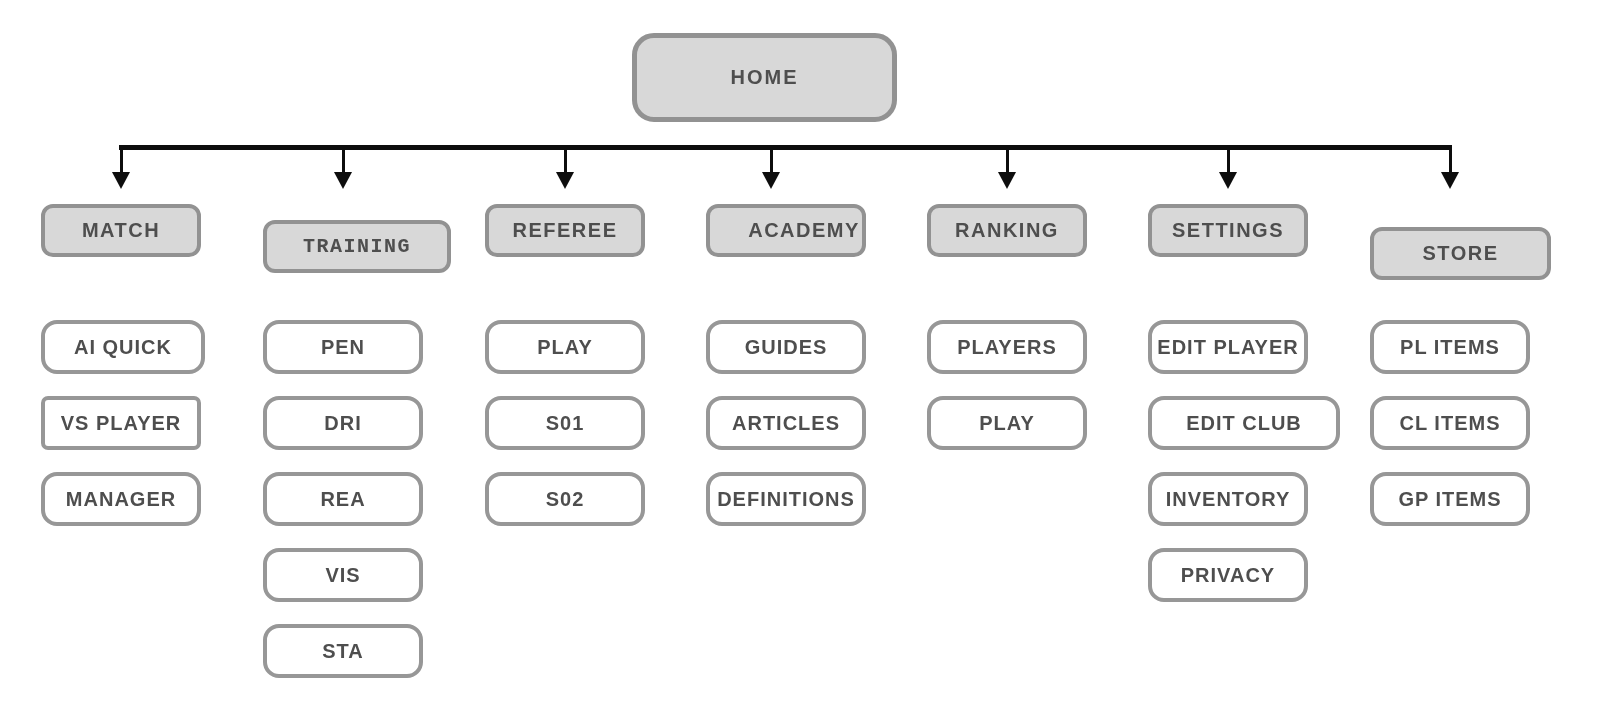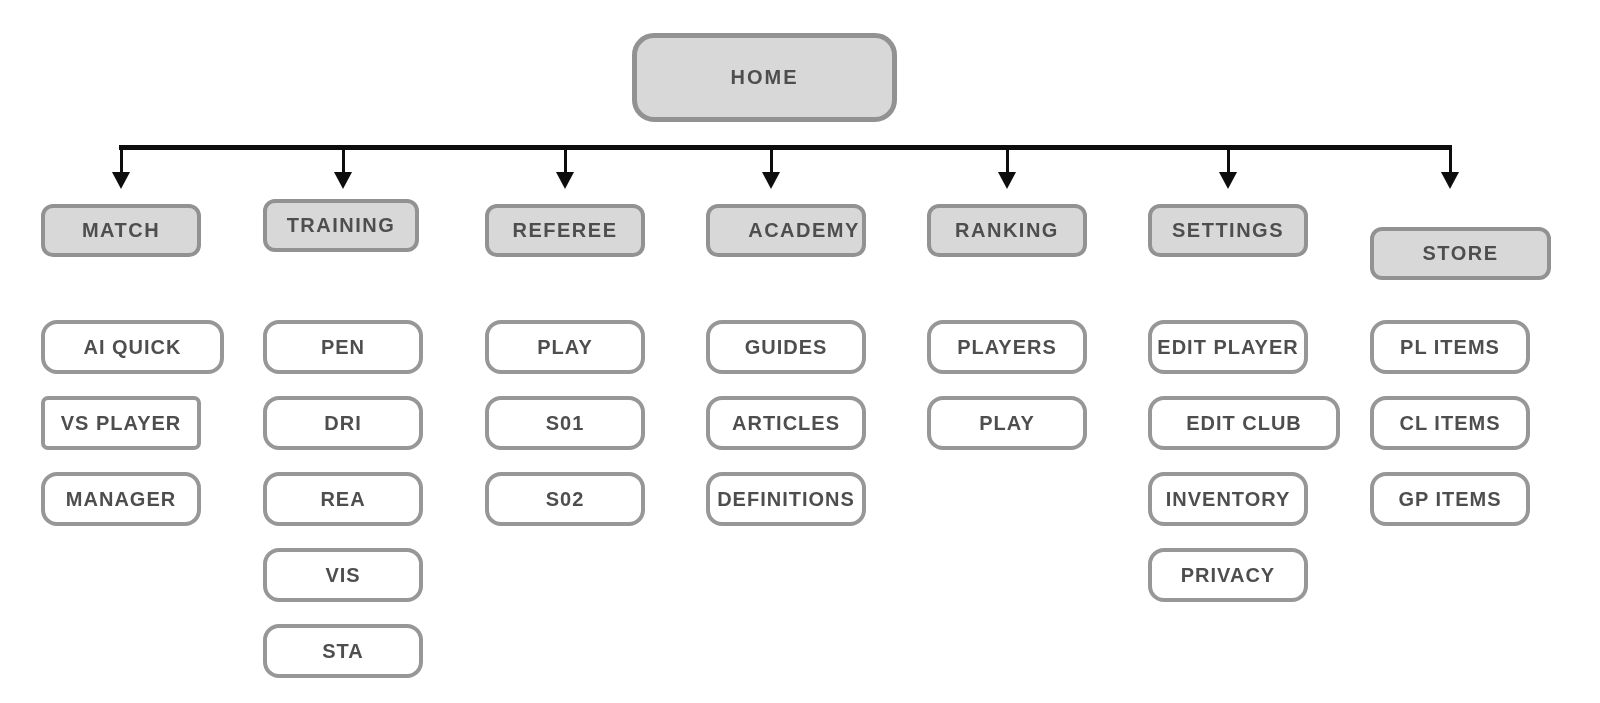--- a/index.html
+++ b/index.html
@@ -64,26 +64,26 @@
 </style>
 </head>
 <body>
 
 <div id="diagram">
     <div class="node home" style="left: 632px; top: 17px; width: 265px; height: 89px;">HOME</div>
     <div class="hline" style="left: 119px; top: 145px; width: 1333px; height: 5px;"></div>
     <div class="stem" style="left: 119.5px; top: 145px; width: 3px; height: 27px;"></div>
     <div class="arrowhead" style="left: 112px; top: 172px;"></div>
     <div class="node header" style="left: 41px; top: 204px; width: 160px; height: 53px;">MATCH</div>
-    <div class="node child" style="left: 41px; top: 320px; width: 183px; height: 54px;">AI QUICK</div>
+    <div class="node child" style="left: 41px; top: 320px; width: 164px; height: 54px;">AI QUICK</div>
     <div class="node child" style="left: 41px; top: 396px; width: 160px; height: 54px; border-radius: 7px;">VS PLAYER</div>
     <div class="node child" style="left: 41px; top: 472px; width: 160px; height: 54px;">MANAGER</div>
     <div class="stem" style="left: 341.5px; top: 145px; width: 3px; height: 27px;"></div>
     <div class="arrowhead" style="left: 334px; top: 172px;"></div>
-    <div class="node header" style="left: 263px; top: 199px; width: 156px; height: 53px;">TRAINING</div>
+    <div class="node header" style="left: 263px; top: 220px; width: 188px; height: 53px; font-family: Liberation Mono, monospace;">TRAINING</div>
     <div class="node child" style="left: 263px; top: 320px; width: 160px; height: 54px;">PEN</div>
     <div class="node child" style="left: 263px; top: 396px; width: 160px; height: 54px;">DRI</div>
     <div class="node child" style="left: 263px; top: 472px; width: 160px; height: 54px;">REA</div>
     <div class="node child" style="left: 263px; top: 548px; width: 160px; height: 54px;">VIS</div>
     <div class="node child" style="left: 263px; top: 624px; width: 160px; height: 54px;">STA</div>
     <div class="stem" style="left: 563.5px; top: 145px; width: 3px; height: 27px;"></div>
     <div class="arrowhead" style="left: 556px; top: 172px;"></div>
     <div class="node header" style="left: 485px; top: 204px; width: 160px; height: 53px;">REFEREE</div>
     <div class="node child" style="left: 485px; top: 320px; width: 160px; height: 54px;">PLAY</div>
     <div class="node child" style="left: 485px; top: 396px; width: 160px; height: 54px;">S01</div>

